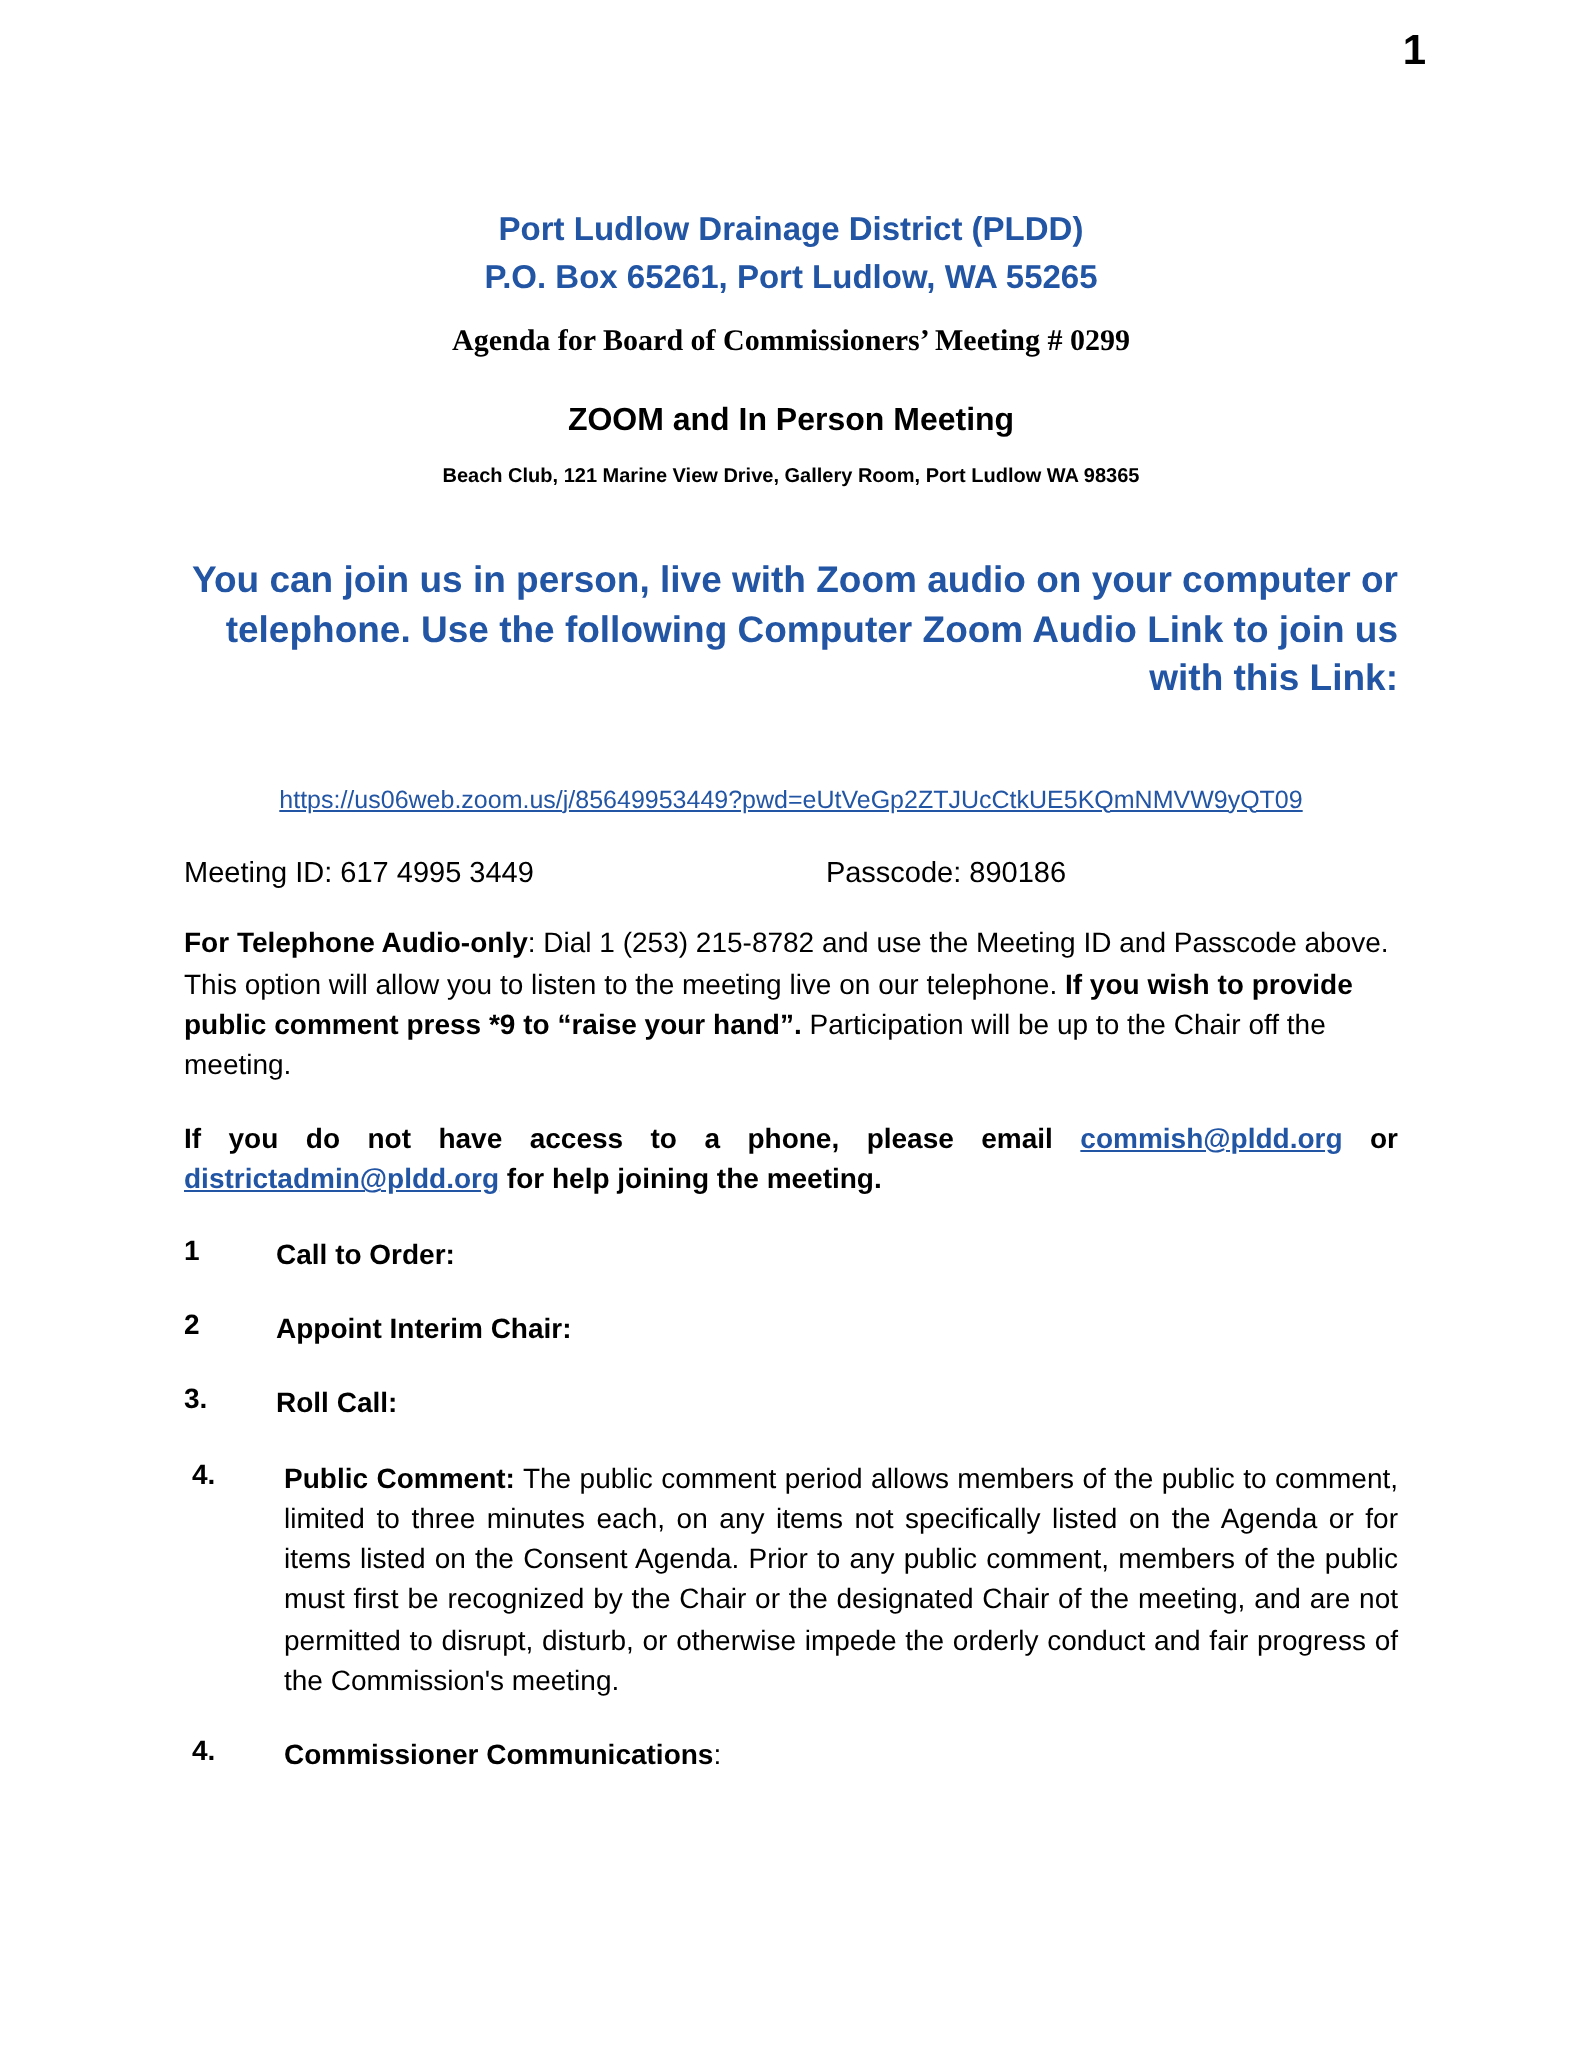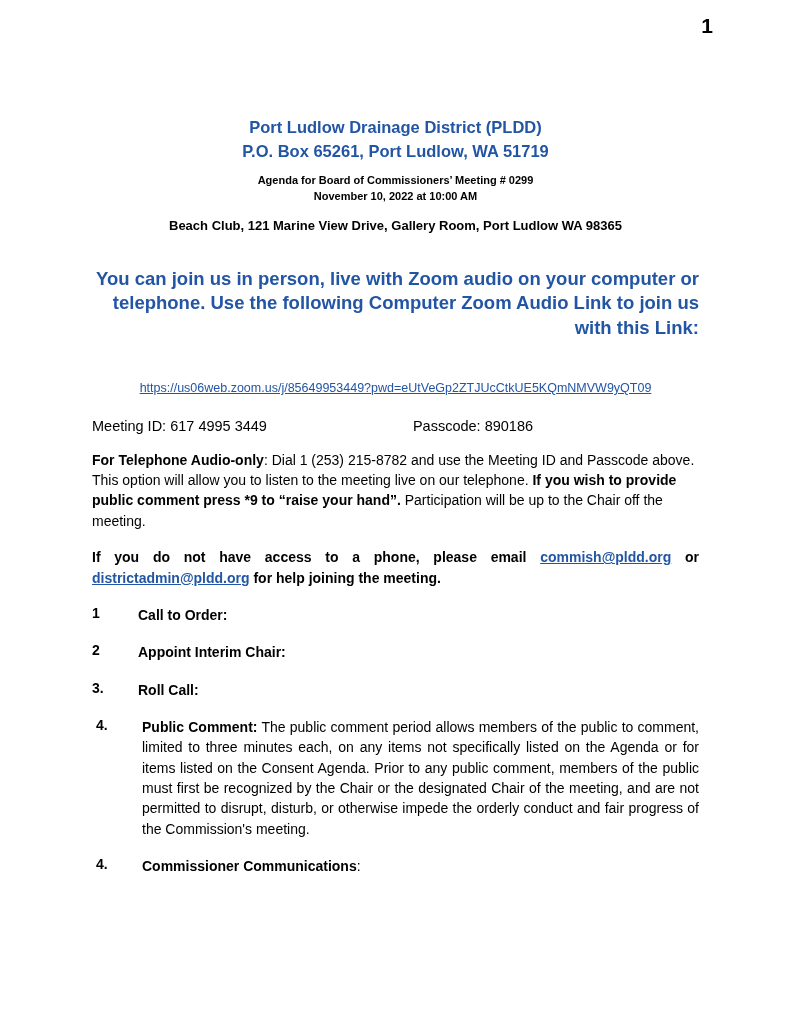--- a/index.html
+++ b/index.html
@@ -27,42 +27,43 @@
     top: 14px;
     right: 78px;
     font-size: 21px;
     font-weight: 700;
     color: #000;
   }
   .content {
     position: absolute;
     left: 92px;
     right: 92px;
-    top: 116px;
+    top: 104px;
   }
   .center { text-align: center; }
   .title1 {
     font-size: 16.5px;
     font-weight: 700;
     color: #2255a4;
     line-height: 1.45;
   }
   .title2 {
-    font-size: 11px;
+    font-size: 15px;
     font-weight: 700;
     line-height: 1.5;
     margin-top: 8px;
+    font-family: Liberation Serif, serif;
   }
   .zoomline {
     font-size: 16px;
     font-weight: 700;
     margin-top: 20px;
   }
   .venue {
-    font-size: 13px;
+    font-size: 10px;
     font-weight: 700;
     margin-top: 13px;
   }
   .joinblock {
     font-size: 18.5px;
     font-weight: 700;
     color: #2255a4;
     line-height: 1.32;
     margin-top: 34px;
     text-align: right;
@@ -119,28 +120,28 @@
 <body>
 
 <div class="page">
 
   <div class="page-number">1</div>
 
   <div class="content">
 
     <div class="center title1">
       <div>Port Ludlow Drainage District (PLDD)</div>
-      <div>P.O. Box 65261, Port Ludlow, WA 51719</div>
+      <div>P.O. Box 65261, Port Ludlow, WA 55265</div>
     </div>
 
     <div class="center title2">
       <div>Agenda for Board of Commissioners’ Meeting # 0299</div>
-      <div>November 10, 2022 at 10:00 AM</div>
     </div>
 
+    <div class="center zoomline">ZOOM and In Person Meeting</div>
 
     <div class="center venue">Beach Club, 121 Marine View Drive, Gallery Room, Port Ludlow WA 98365</div>
 
     <div class="center joinblock">You can join us in person, live with Zoom audio on your computer or telephone. Use the following Computer Zoom Audio Link to join us with this Link:</div>
 
     <a class="link" href="#">https://us06web.zoom.us/j/85649953449?pwd=eUtVeGp2ZTJUcCtkUE5KQmNMVW9yQT09</a>
 
     <div class="idrow">
       <span>Meeting ID: 617 4995 3449</span>
       <span class="mid">Passcode: 890186</span>

